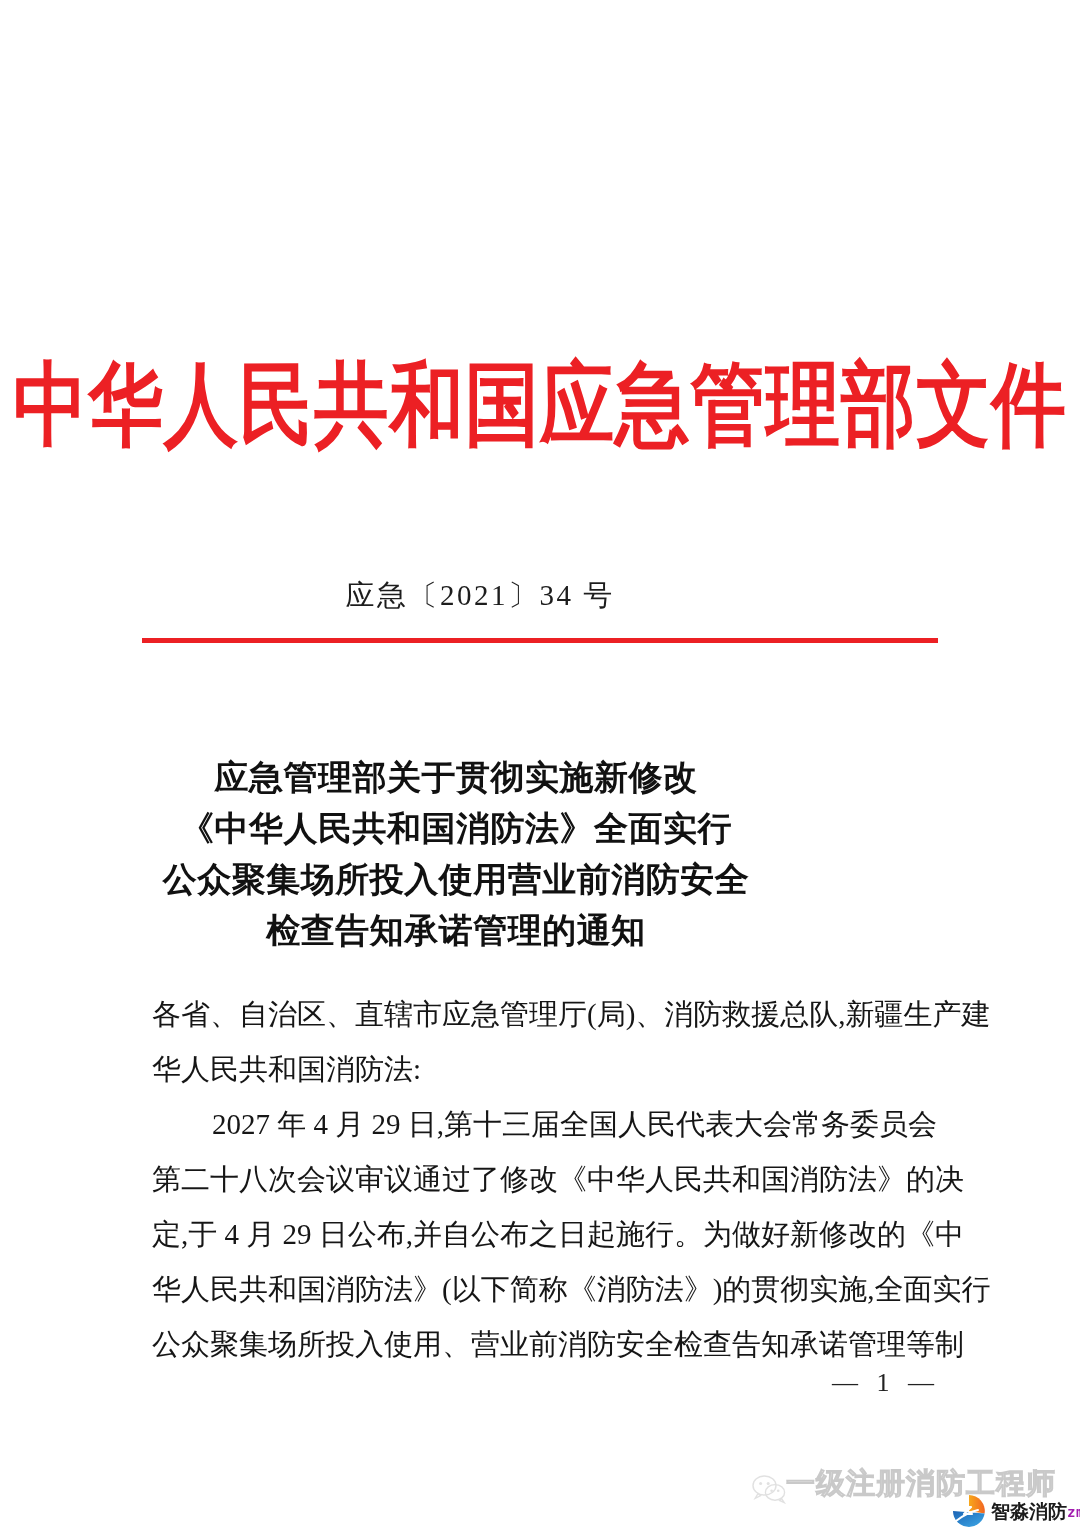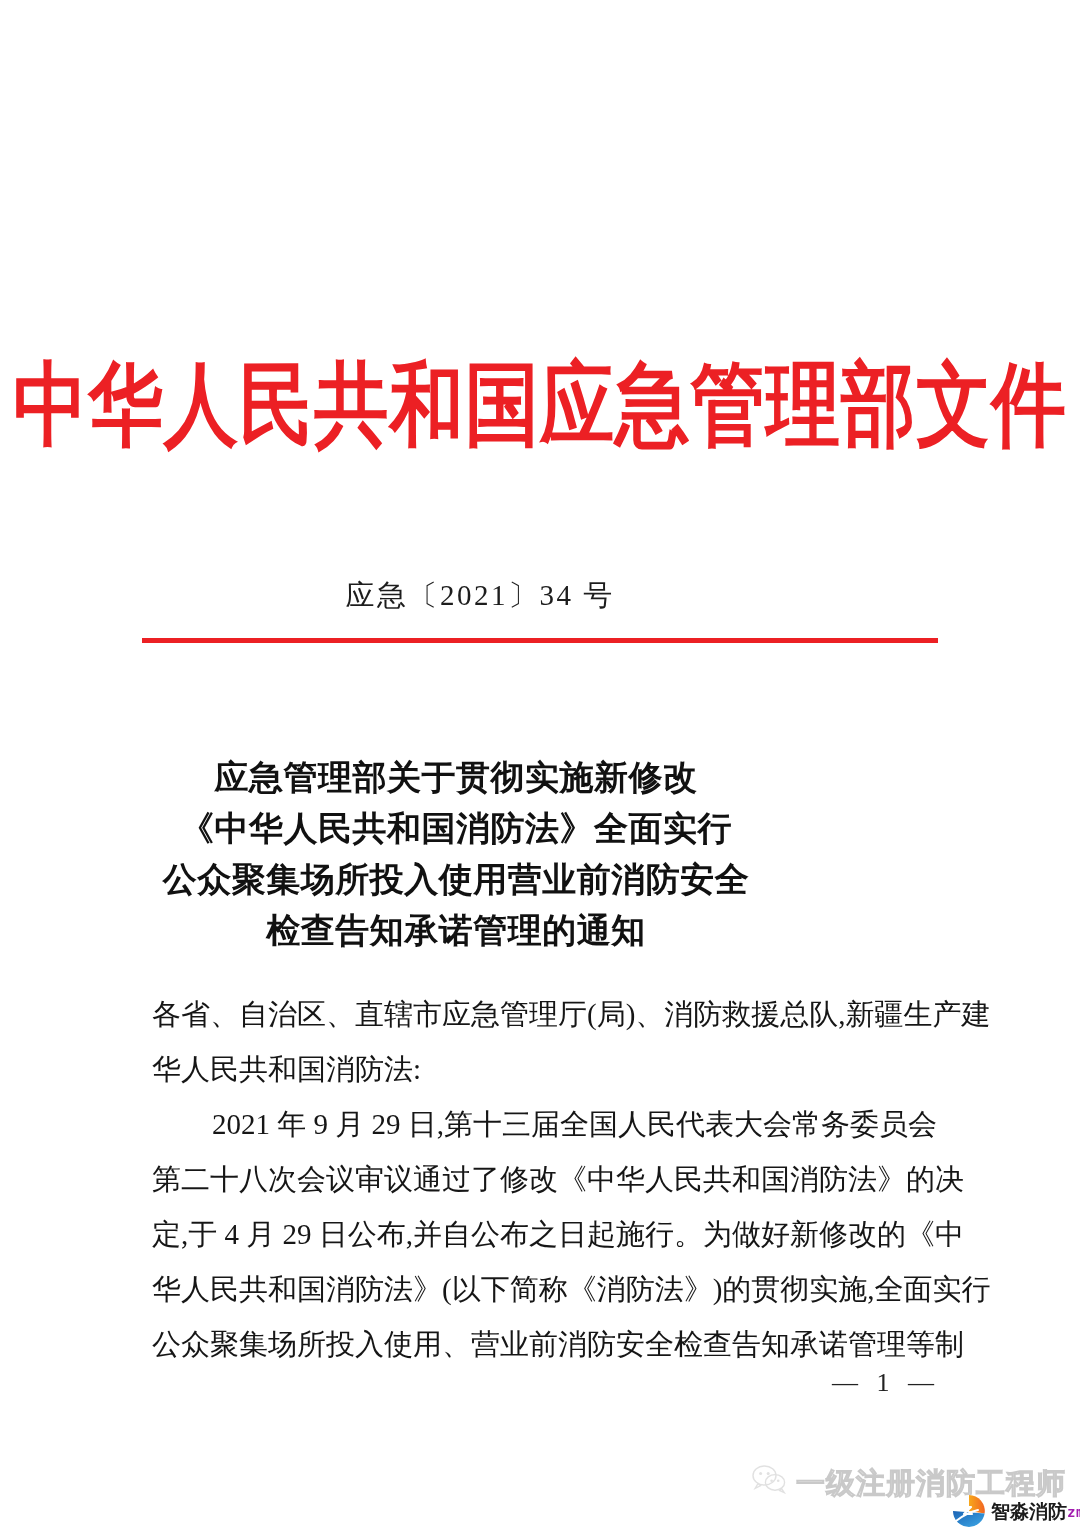--- a/index.html
+++ b/index.html
@@ -116,22 +116,21 @@
     letter-spacing: 6px;
     color: #222222;
   }
 
   
   .wechat-watermark {
     position: absolute;
     left: 752px;
     top: 1452px;
     display: flex;
-    align-items: flex-start;
-    gap: 10px;
+    align-items: flex-end;
   }
   .wechat-icon { width: 34px; height: 30px; opacity: .55; }
   .wechat-text {
     font-family: "DejaVu Sans", "Liberation Sans", sans-serif;
     font-size: 29px;
     font-weight: 700;
     letter-spacing: 1px;
     color: transparent;
     -webkit-text-stroke: 1px #c9c9c9;
     text-shadow: 0 0 0 rgba(0,0,0,0);
@@ -184,21 +183,21 @@
   <div class="headline">
     <div class="headline-line">应急管理部关于贯彻实施新修改</div>
     <div class="headline-line">《中华人民共和国消防法》全面实行</div>
     <div class="headline-line">公众聚集场所投入使用营业前消防安全</div>
     <div class="headline-line">检查告知承诺管理的通知</div>
   </div>
 
   <div class="body-block">
     <div class="body-line">各省、自治区、直辖市应急管理厅(局)、消防救援总队,新疆生产建</div>
     <div class="body-line">华人民共和国消防法:</div>
-    <div class="body-line indent">2021 年 9 月 29 日,第十三届全国人民代表大会常务委员会</div>
+    <div class="body-line indent">2027 年 4 月 29 日,第十三届全国人民代表大会常务委员会</div>
     <div class="body-line">第二十八次会议审议通过了修改《中华人民共和国消防法》的决</div>
     <div class="body-line">定,于 4 月 29 日公布,并自公布之日起施行。为做好新修改的《中</div>
     <div class="body-line">华人民共和国消防法》(以下简称《消防法》)的贯彻实施,全面实行</div>
     <div class="body-line">公众聚集场所投入使用、营业前消防安全检查告知承诺管理等制</div>
   </div>
 
   <div class="page-number">— 1 —</div>
 
   <div class="wechat-watermark">
     <span class="wechat-icon">

